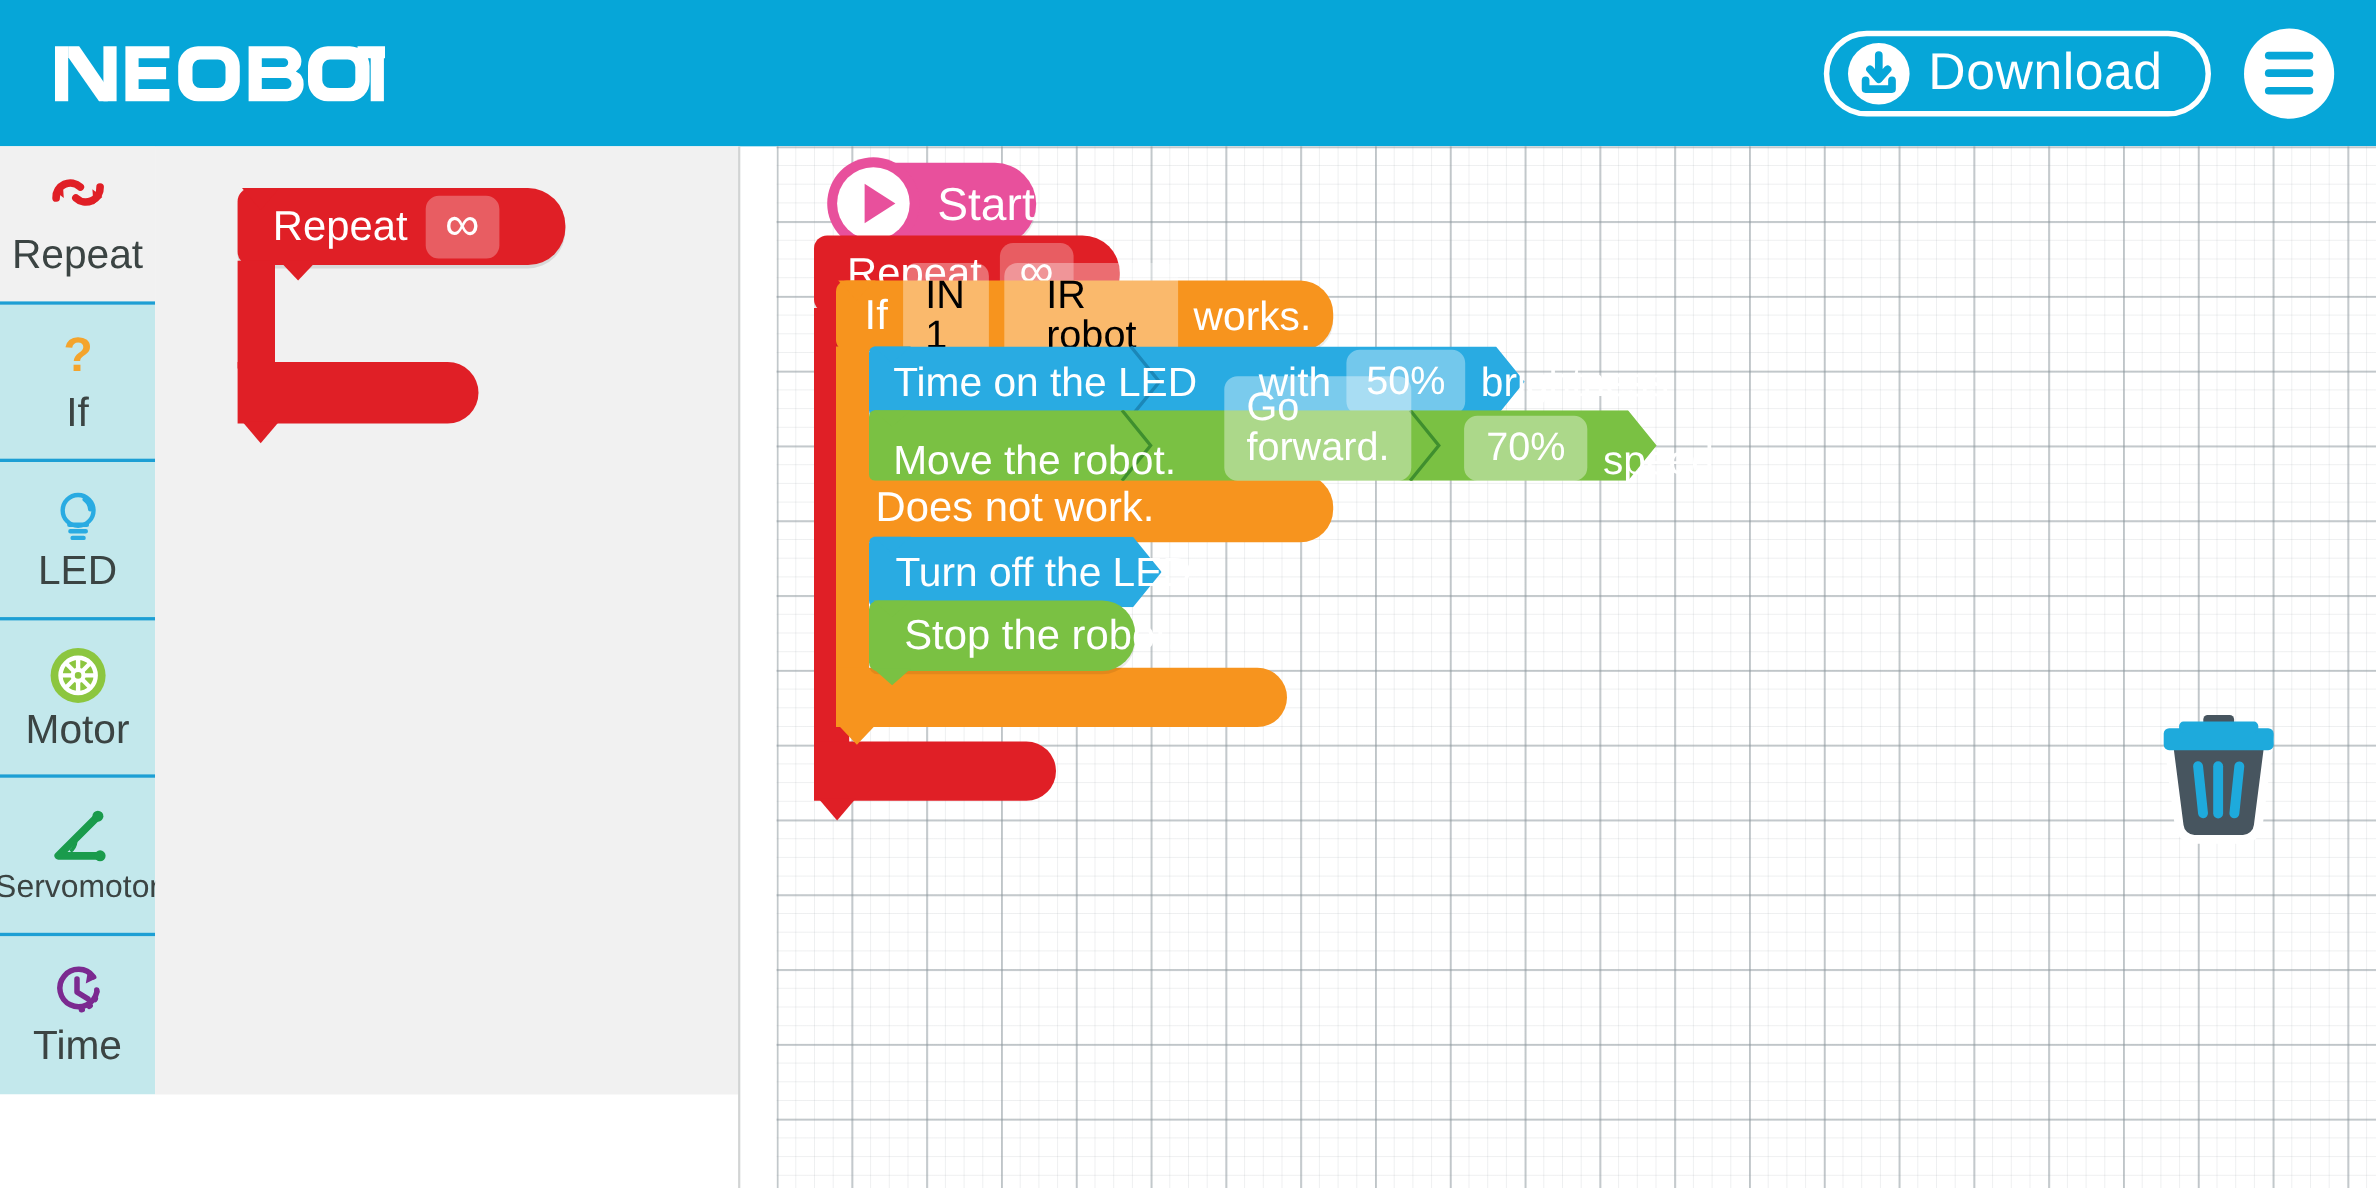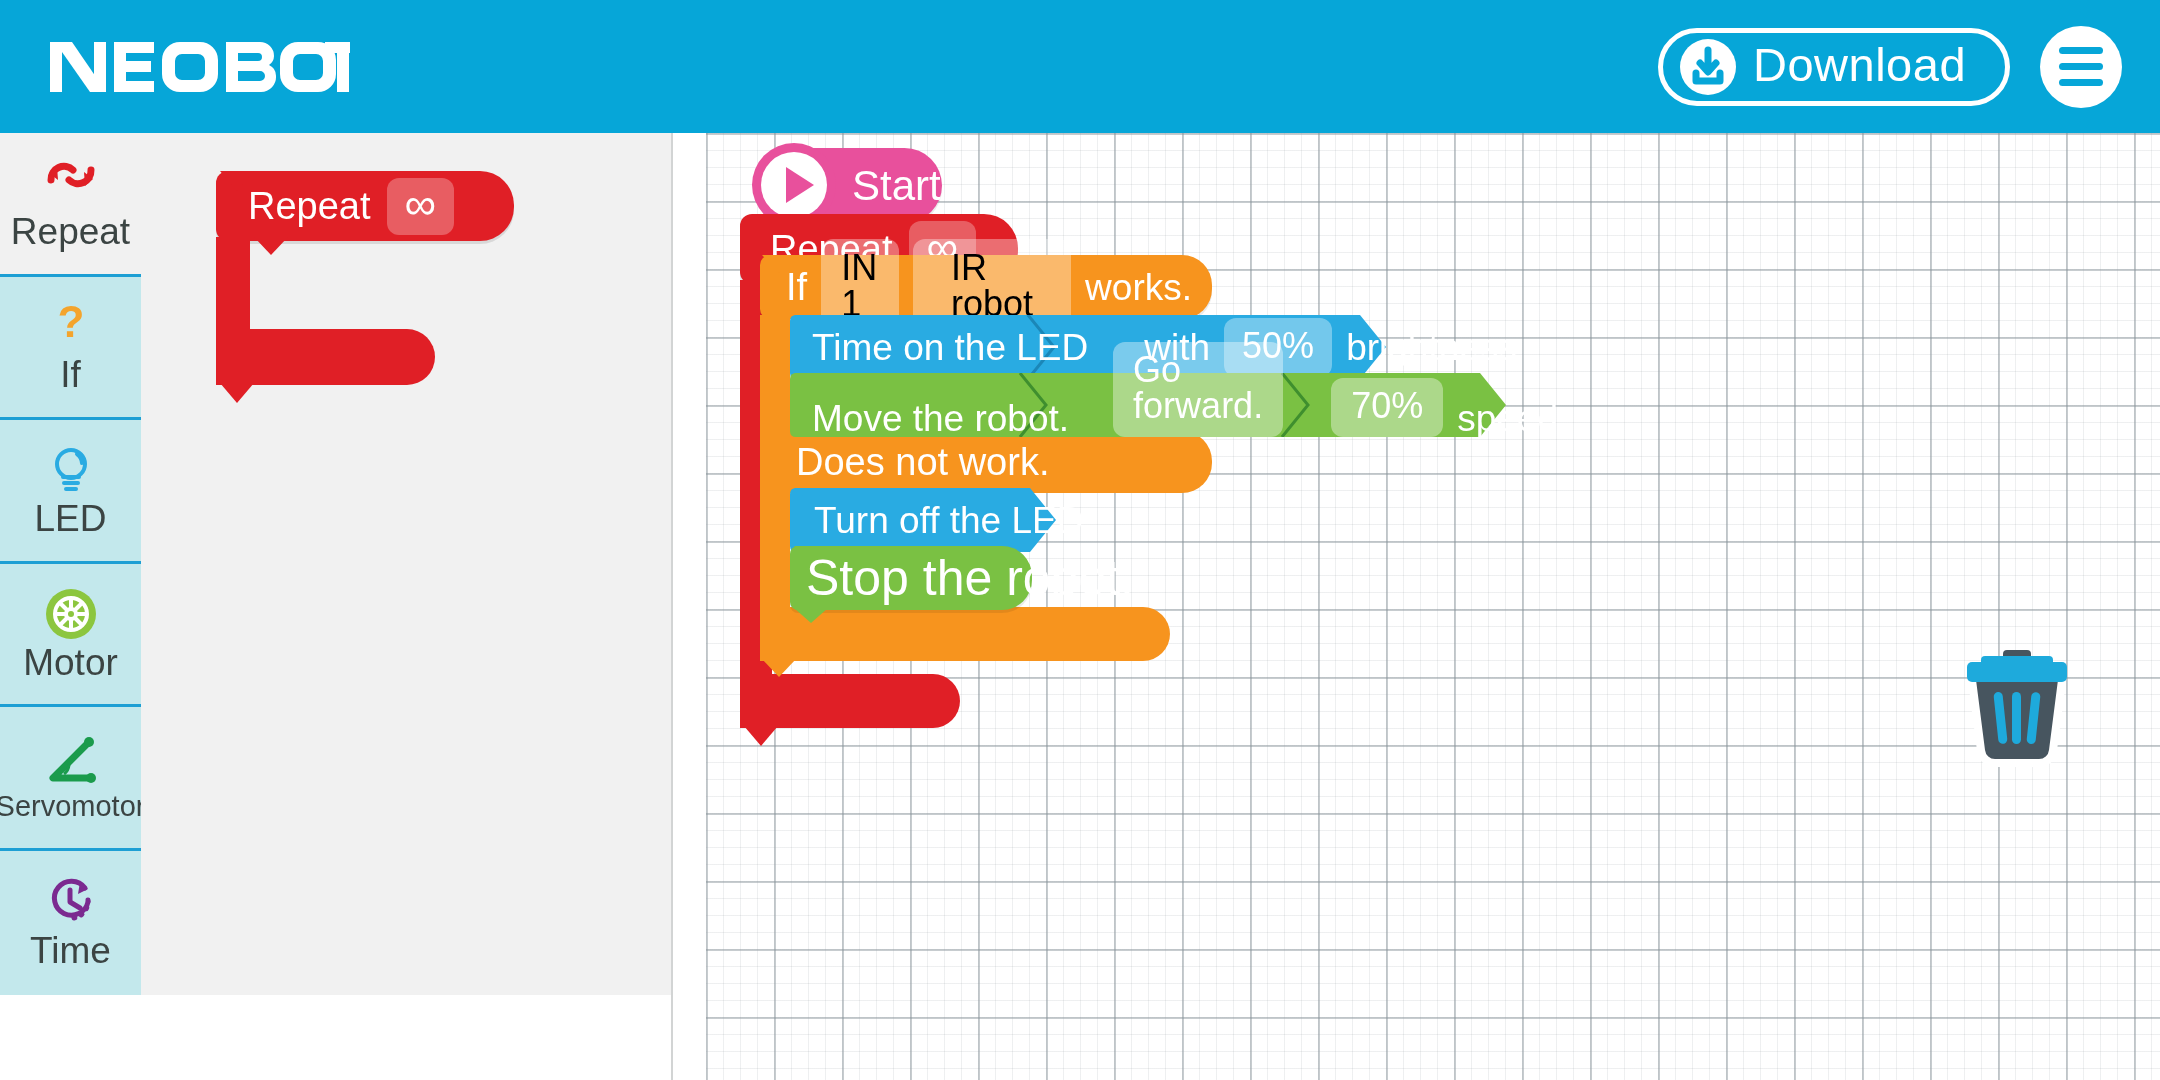--- a/index.html
+++ b/index.html
@@ -148,21 +148,21 @@
   .pill-blue {
     background: rgba(255,255,255,0.35); border-radius: 12px;
     color: #ffffff; font-size: 36px; line-height: 1;
     padding: 10px 18px 13px 18px;
   }
   .stop-block {
     background: #7ac143; border-radius: 8px 30px 30px 8px;
     display: flex; align-items: center;
     box-shadow: 0 3px 0 rgba(0,0,0,0.08);
   }
-  .stop-block .blk-text { font-size: 50px; padding-left: 16px; }
+  .stop-block .blk-text { font-size: 38px; padding-left: 32px; }
 
   
   .start-block {
     background: #e8509c; border-radius: 38px;
     display: flex; align-items: center;
     box-shadow: 0 3px 0 rgba(0,0,0,0.08);
   }
   .start-label { font-size: 42px; color: #ffffff; padding: 0 38px 0 26px; }
   .start-play {
     position: absolute; left: -6px; top: -9px;

